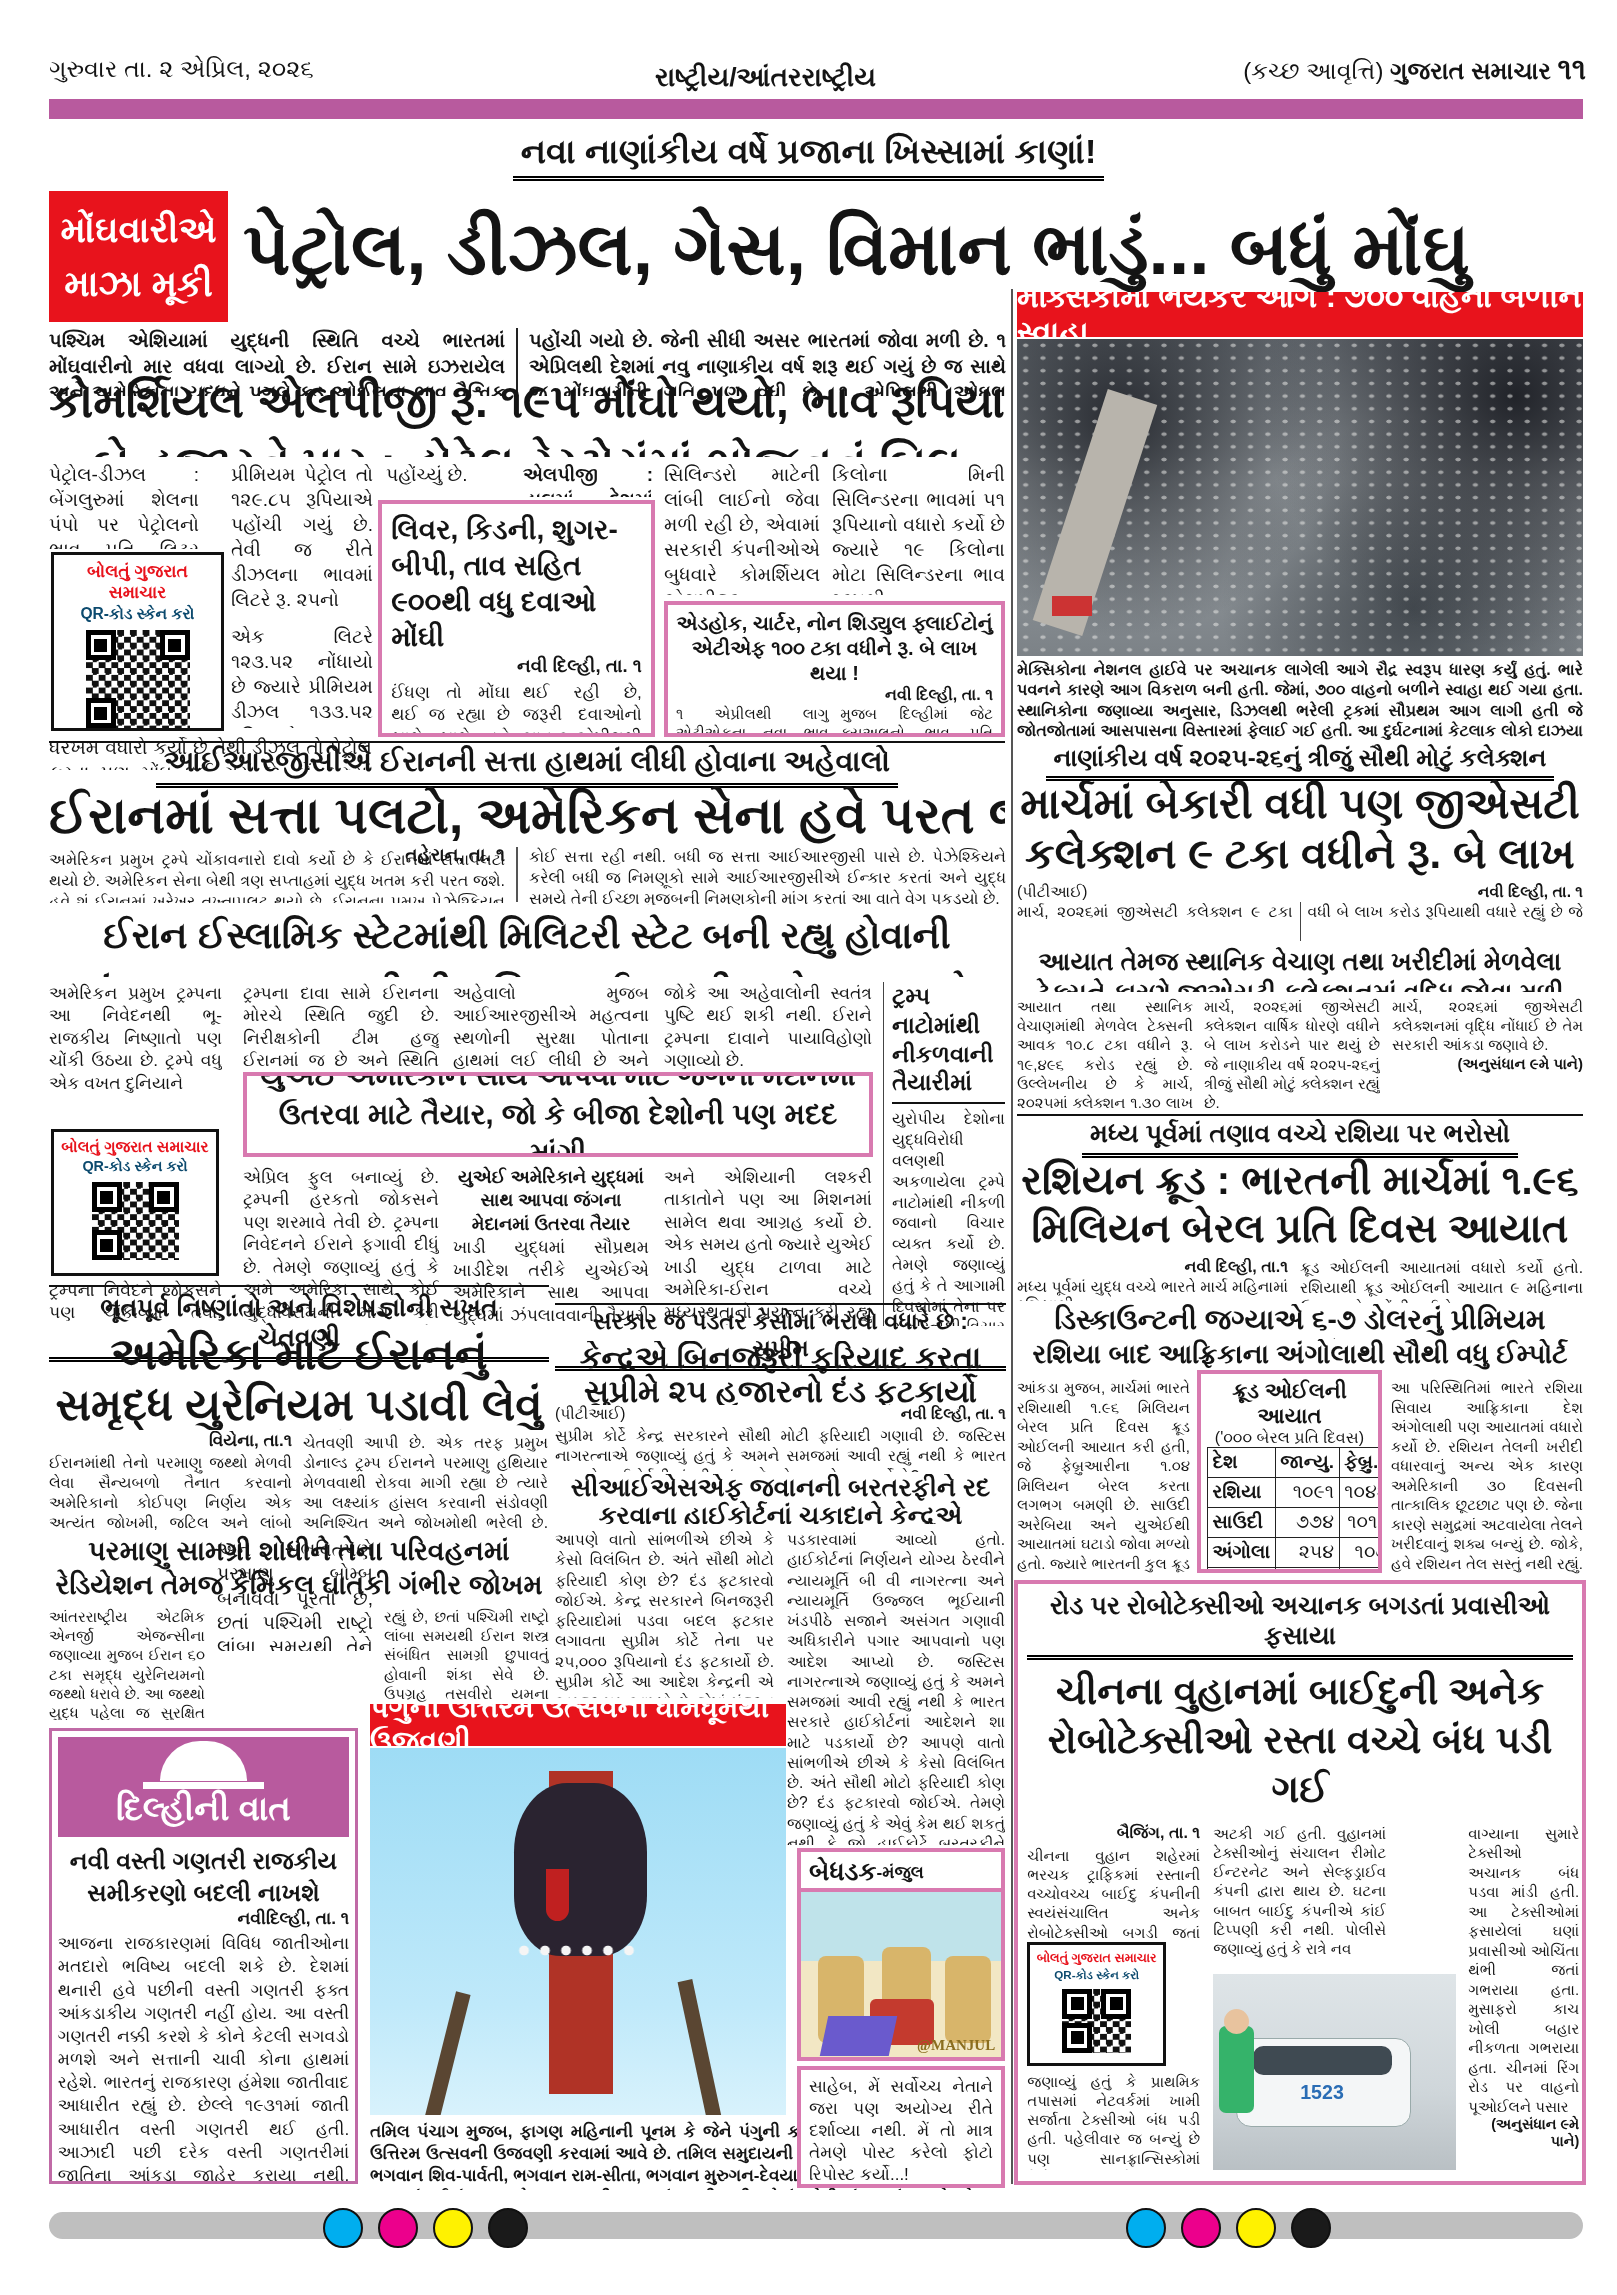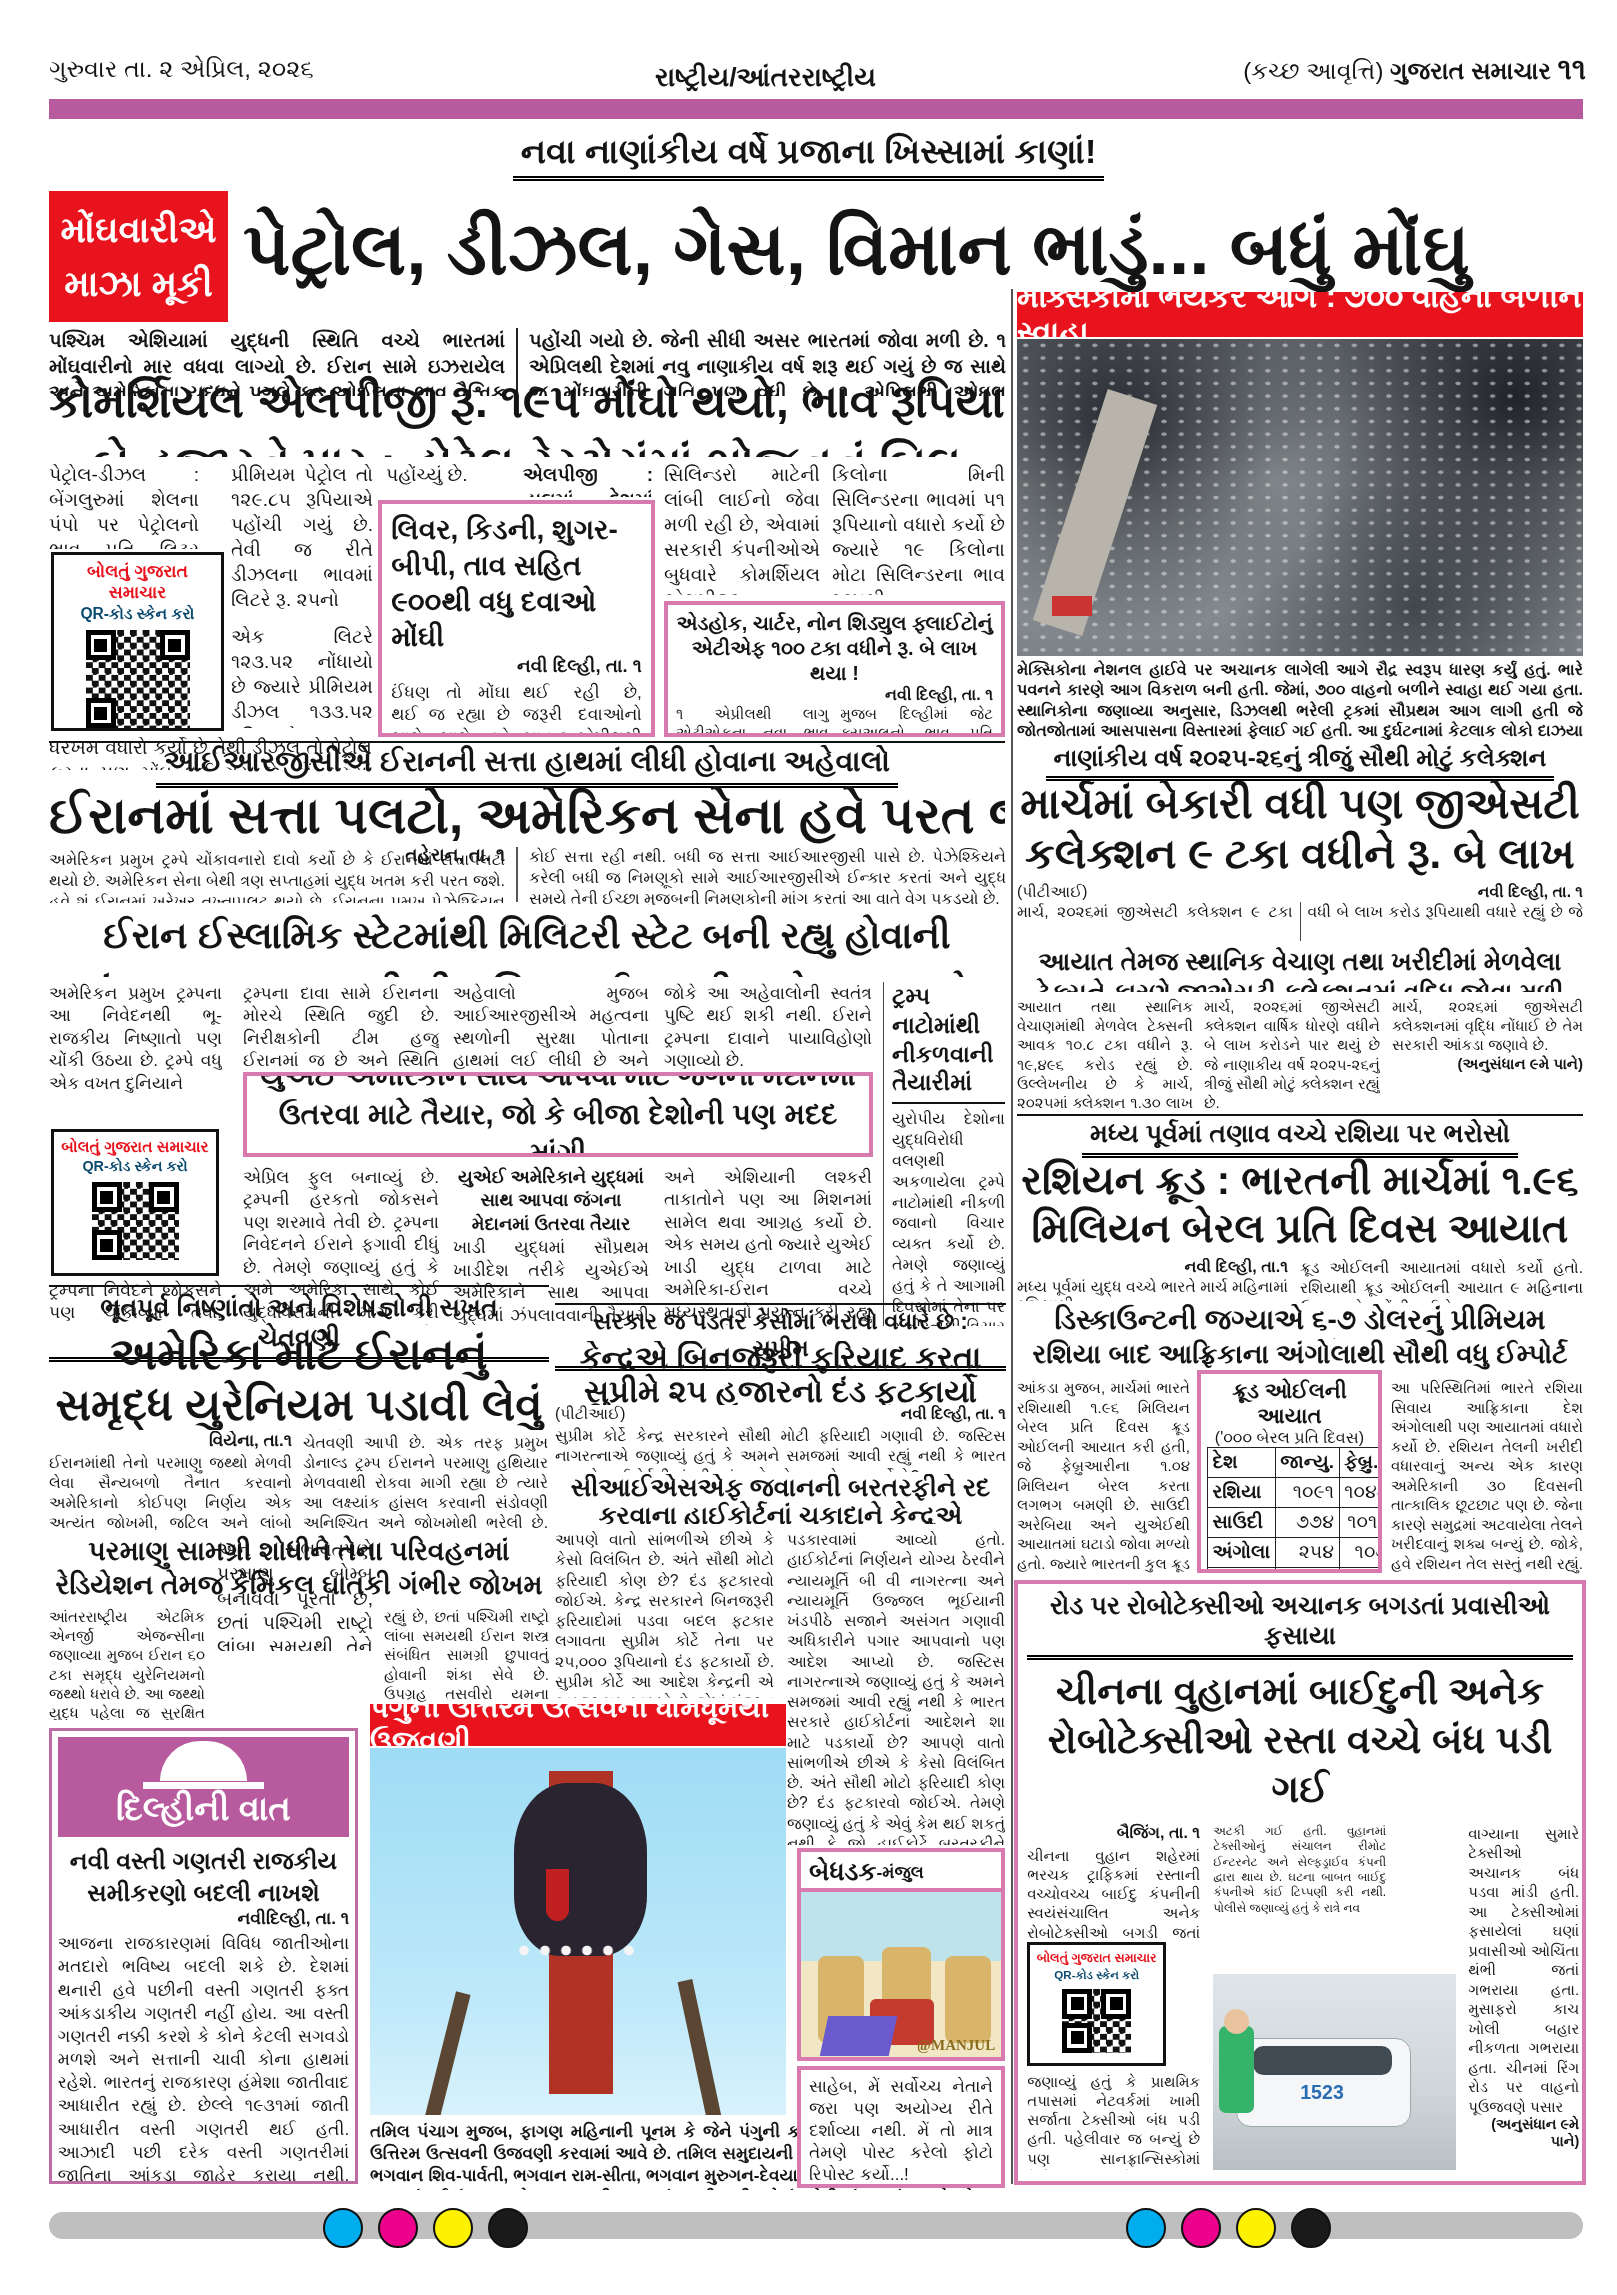--- a/index.html
+++ b/index.html
@@ -298,31 +298,31 @@
         <div class="qr-t1" style="font-size:12.7px;">બોલતું ગુજરાત સમાચાર</div>
         <div class="qr-t2" style="font-size:11.6px;">QR-કોડ સ્કેન કરો</div>
         <div class="qr" style="width:69px;height:64px;">
           <div class="fp tl"></div>
             <div class="fp tr"></div>
             <div class="fp bl"></div>
         </div>
       </div>
       <div class="abs jc" style="left:0;top:248px;width:173px;height:98px;font-size:15px;line-height:1.28;">જણાવ્યું હતું કે પ્રાથમિક તપાસમાં નેટવર્કમાં ખામી સર્જાતા ટેક્સીઓ બંધ પડી હતી. પહેલીવાર જ બન્યું છે પણ સાનફ્રાન્સિસ્કોમાં ડિસેમ્બરમાં વીજ જતાં વાયમોની સ્વચાલિત ટેક્સીઓ</div>
 
-      <div class="abs jc" style="left:186px;top:0;width:173px;height:144px;font-size:12px;line-height:1.28;">અટકી ગઈ હતી. વુહાનમાં ટેક્સીઓનું સંચાલન રીમોટ ઈન્ટરનેટ અને સેલ્ફડ્રાઈવ કંપની દ્વારા થાય છે. ઘટના બાબત બાઈદુ કંપનીએ કાંઈ ટિપ્પણી કરી નથી. પોલીસે જણાવ્યું હતું કે રાત્રે નવ</div>
+      <div class="abs jc" style="left:186px;top:0;width:173px;height:144px;font-size:15px;line-height:1.28;">અટકી ગઈ હતી. વુહાનમાં ટેક્સીઓનું સંચાલન રીમોટ ઈન્ટરનેટ અને સેલ્ફડ્રાઈવ કંપની દ્વારા થાય છે. ઘટના બાબત બાઈદુ કંપનીએ કાંઈ ટિપ્પણી કરી નથી. પોલીસે જણાવ્યું હતું કે રાત્રે નવ</div>
       <div class="abs" style="left:186px;top:150px;width:243px;height:196px;background:linear-gradient(180deg,#dfe5e8 0%,#cfd6da 60%,#b9c0c4 100%);">
         <div style="position:absolute;left:23px;top:64px;width:173px;height:87px;background:#f4f6f7;border-radius:15px;border:1.7px solid #9aa;"></div>
         <div style="position:absolute;left:40px;top:72px;width:139px;height:29px;background:#3f4a52;border-radius:10.4px;"></div>
         <div class="b" style="position:absolute;left:87px;top:107px;font-size:19.6px;color:#2a6db5;">1523</div>
         <div style="position:absolute;left:5.8px;top:52px;width:35px;height:87px;background:#35b36a;border-radius:7px;"></div>
         <div style="position:absolute;left:10.4px;top:35px;width:25.4px;height:25.4px;background:#e8c39e;border-radius:50%;"></div>
       </div>
 
       <div class="abs" style="left:441px;top:0;width:111px;height:347px;">
-        <div class="jc" style="font-size:15px;line-height:1.3;">વાગ્યાના સુમારે ટેક્સીઓ અચાનક બંધ પડવા માંડી હતી. આ ટેક્સીઓમાં ફસાયેલાં ઘણાં પ્રવાસીઓ ઓચિંતા થંભી જતાં ગભરાયા હતા. મુસાફરો કાચ ખોલી બહાર નીકળતા ગભરાયા હતા. ચીનમાં રિંગ રોડ પર વાહનો પૂઉજવણે પસાર</div>
+        <div class="jc" style="font-size:15px;line-height:1.3;">વાગ્યાના સુમારે ટેક્સીઓ અચાનક બંધ પડવા માંડી હતી. આ ટેક્સીઓમાં ફસાયેલાં ઘણાં પ્રવાસીઓ ઓચિંતા થંભી જતાં ગભરાયા હતા. મુસાફરો કાચ ખોલી બહાર નીકળતા ગભરાયા હતા. ચીનમાં રિંગ રોડ પર વાહનો પૂઓઈલને પસાર</div>
         <div class="jump" style="font-size:14.4px;">(અનુસંધાન ૯મે પાને)</div>
       </div>
     </div>
     <div class="b ctr" style="font-size:32px;line-height:1.35;margin-top:10.4px;">અટકેલી રોબોટેક્સીમાં કલાકો સુધી ફસાયેલાં ઘણાં પ્રવાસીઓને બહાર કાઢવા પોલીસની મદદ લેવી પડી</div>
   </div>
 
   <div class="abs" style="left:49px;top:2212px;width:1534px;height:26.6px;background:#bfbfbf;border-radius:14px;"></div>
   <div class="abs chipwrap" style="left:323px;top:2208px;">
     <div class="chip" style="background:#00aeef;"></div>
     <div class="chip" style="background:#ec008c;"></div>

